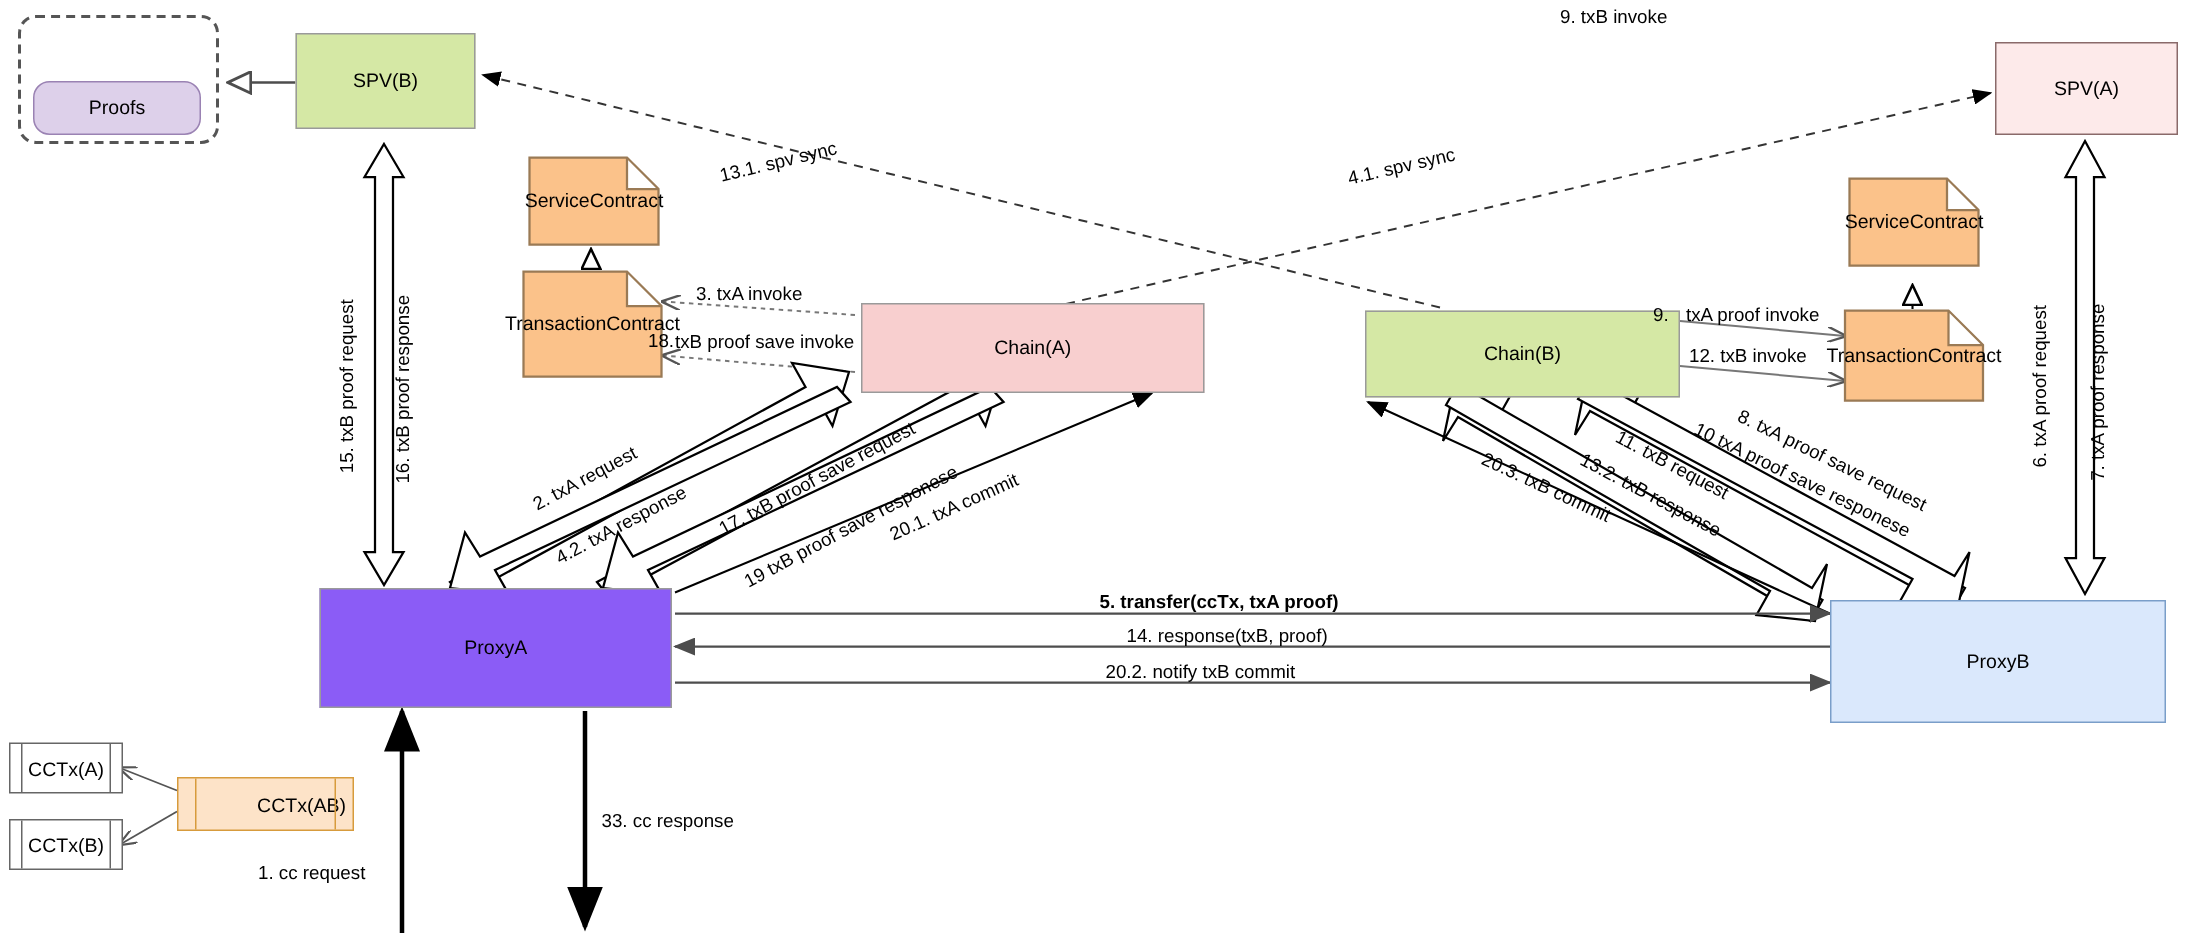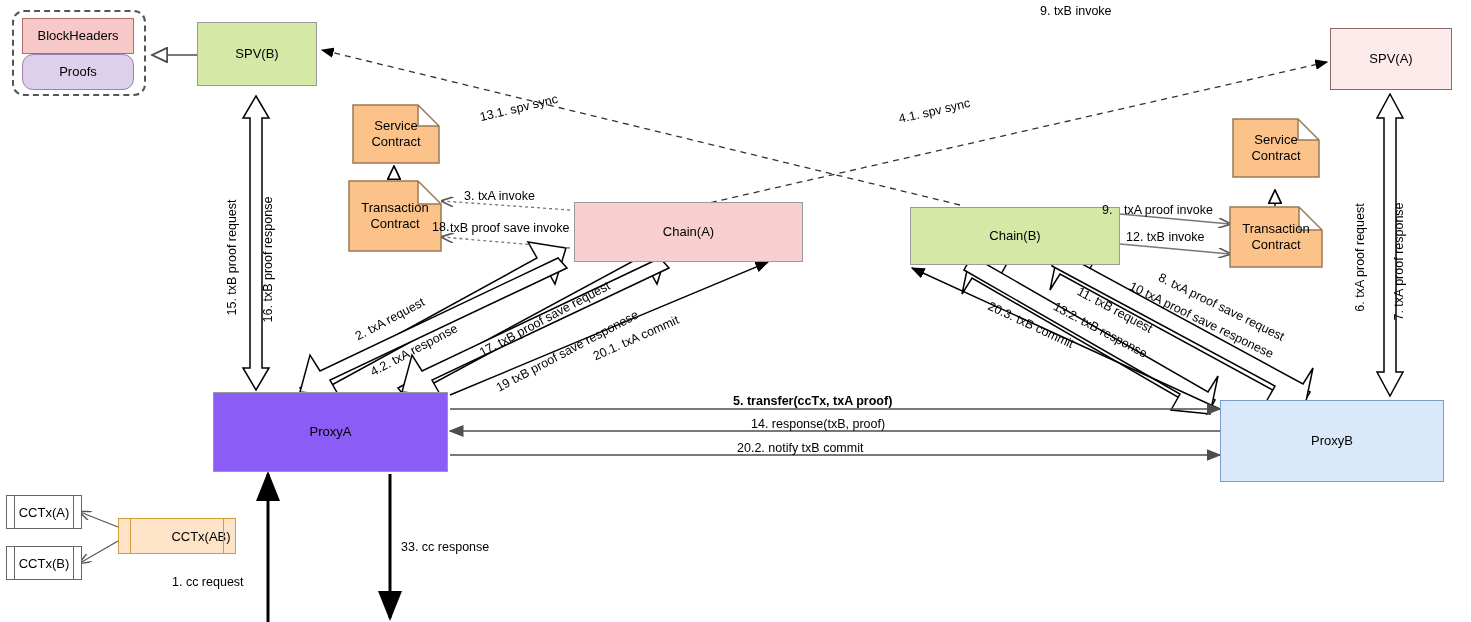--- a/index.html
+++ b/index.html
@@ -4,21 +4,21 @@
 <style>
   html,body{margin:0;padding:0;background:#ffffff;}
   body{font-family:"Liberation Sans", sans-serif;}
   #canvas{position:relative;width:1471px;height:622px;background:#ffffff;overflow:hidden;}
   .node{position:absolute;box-sizing:border-box;display:flex;align-items:center;justify-content:center;text-align:center;font-size:13px;color:#000;line-height:1.25;}
   .rect{border:1.5px solid #9a9a9a;}
   .lbl{position:absolute;font-size:12.5px;color:#000;white-space:nowrap;line-height:1.2;}
   svg.layer{position:absolute;left:0;top:0;width:1471px;height:622px;overflow:visible;pointer-events:none;}
   .doc-wrap{position:absolute;}
   .doc-wrap svg{display:block;overflow:visible;}
-  .doc-text{position:absolute;left:0;top:0;width:100%;height:100%;display:flex;flex-direction:column;align-items:center;justify-content:center;font-size:13px;line-height:1.22;color:#000;}
+  .doc-text{position:absolute;left:0;top:0;width:100%;height:100%;display:flex;flex-direction:row;align-items:center;justify-content:center;font-size:13px;line-height:1.22;color:#000;}
   .comp{position:absolute;box-sizing:border-box;border:1.6px solid #666;background:#fff;display:flex;align-items:center;justify-content:center;font-size:13px;}
   .comp .bar{position:absolute;top:0;bottom:0;width:0;border-left:1.6px solid #666;}
   .dashgroup{position:absolute;box-sizing:border-box;border:2px dashed #555;border-radius:12px;background:#fff;}
 </style>
 </head>
 <body>
 
 <div id="canvas">
 
   <svg class="layer">
@@ -88,23 +88,20 @@
 
     <line x1="268" y1="622" x2="268" y2="474" stroke="#000" stroke-width="3" marker-end="url(#arrowK)"></line>
     <line x1="390" y1="474" x2="390" y2="618" stroke="#000" stroke-width="3" marker-end="url(#arrowK)"></line>
 
     <line x1="118" y1="527" x2="80" y2="512" stroke="#555" stroke-width="1.2" marker-end="url(#openArrow)"></line>
     <line x1="118" y1="541" x2="80" y2="563" stroke="#555" stroke-width="1.2" marker-end="url(#openArrow)"></line>
   </svg>
 
   <div class="dashgroup" style="left:12px;top:10px;width:134px;height:86px;"></div>
 
-  <div class="node rect" style="left:22px;top:18px;width:112px;height:36px;background:#f6c8c8;border-color:#b06a6a;">
-    <span>BlockHeaders</span>
-  </div>
 
   <div class="node rect" style="left:22px;top:54px;width:112px;height:36px;background:#ddd0ea;border-color:#9a82b3;border-radius:11px;">
     <span>Proofs</span>
   </div>
 
   <div class="node rect" style="left:197px;top:22px;width:120px;height:64px;background:#d5e8a5;">
     <span>SPV(B)</span>
   </div>
 
   <div class="node rect" style="left:1330px;top:28px;width:122px;height:62px;background:#fdeaea;border-color:#8a6a6a;">

